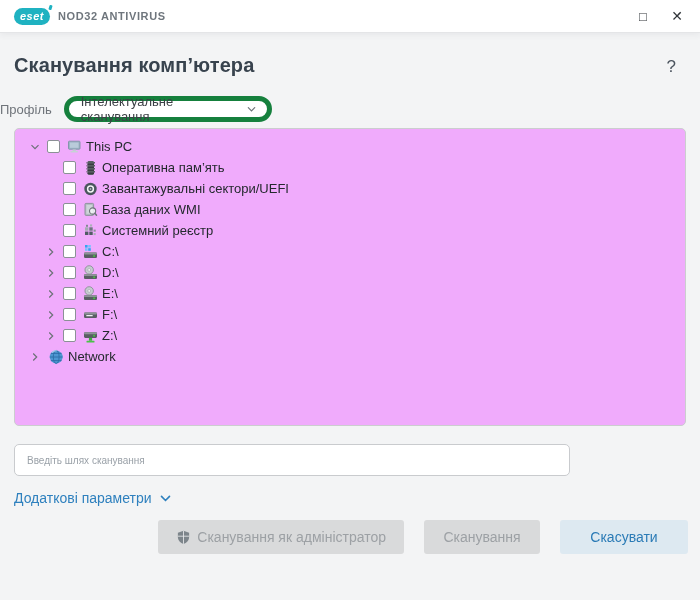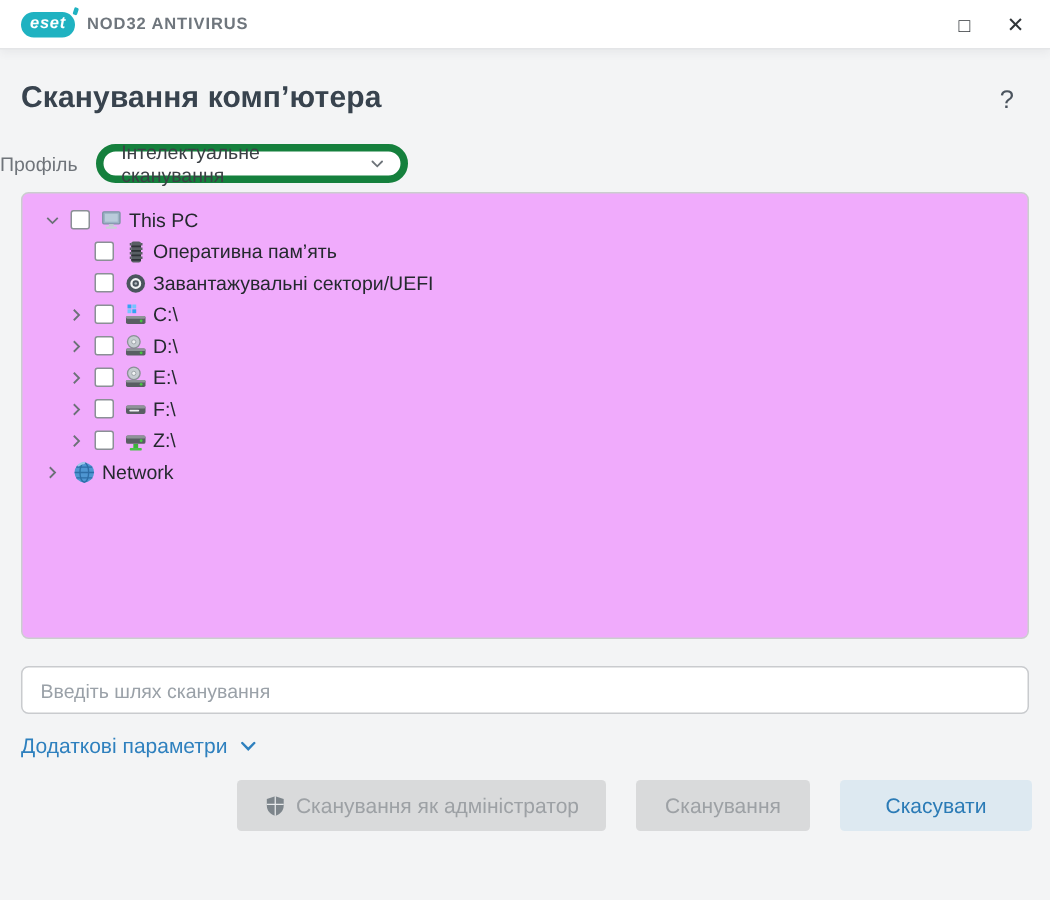--- a/index.html
+++ b/index.html
@@ -73,23 +73,23 @@
   .twist { width:18px; height:16px; display:flex; align-items:center; justify-content:flex-start; }
   .cb {
     width:13px; height:13px; background:#ffffff; border:1px solid #8b9096;
     border-radius:2px; margin-right:5px; flex:0 0 auto;
   }
   .ticon { width:18px; height:16px; display:flex; align-items:center; justify-content:center; margin-right:3px; flex:0 0 auto; }
   .tlabel { white-space:nowrap; }
 
   
   .path-input {
-    display:block; margin:18px 14px 0; width:672px; height:32px;
+    display:block; margin:18px 14px 0; width:556px; height:32px;
     border:1px solid #c9cbce; border-radius:5px; background:#ffffff;
-    padding:0 12px; font-size:13px; color:#3b4045;
+    padding:0 12px; font-size:10px; color:#3b4045;
     font-family:"Liberation Sans","DejaVu Sans",sans-serif; outline:none; flex:0 0 auto;
   }
   .path-input::placeholder { color:#9aa1a8; }
 
   
   .advanced-row { margin:13px 14px 0; flex:0 0 auto; }
   .advanced-link {
     display:inline-flex; align-items:center; gap:7px;
     font-size:14px; color:#2e80be; cursor:pointer; text-decoration:none;
   }
@@ -179,21 +179,51 @@
       <span class="ticon">
           <svg width="17" height="16" viewBox="0 0 17 16">
             <circle cx="8.5" cy="8" r="6.2" fill="#4a555d"></circle>
             <circle cx="8.5" cy="8" r="2.9" fill="none" stroke="#f2f4f5" stroke-width="1.5"></circle>
             <circle cx="8.5" cy="8" r="0.9" fill="#aeb6bc"></circle>
           </svg>
         </span>
       <span class="tlabel">Завантажувальні сектори/UEFI</span>
     </div>
 
-
+    <div class="tree-row lvl1">
+      <span class="twist"></span>
+      <span class="cb"></span>
+      <span class="ticon">
+          <svg width="17" height="16" viewBox="0 0 17 16">
+            <rect x="3" y="1.4" width="8.6" height="12" rx="1" fill="#b4bcc2" stroke="#878f96" stroke-width="0.9"></rect>
+            <rect x="4.4" y="3" width="5.8" height="8.8" fill="#d9dee2" opacity="0.7"></rect>
+            <circle cx="10.6" cy="9" r="3.1" fill="#f1f4f6" fill-opacity="0.85" stroke="#6e757b" stroke-width="1.1"></circle>
+            <line x1="12.9" y1="11.3" x2="14.5" y2="13.2" stroke="#6e757b" stroke-width="1.5" stroke-linecap="round"></line>
+          </svg>
+        </span>
+      <span class="tlabel">База даних WMI</span>
+    </div>
+
+    <div class="tree-row lvl1">
+      <span class="twist"></span>
+      <span class="cb"></span>
+      <span class="ticon">
+          <svg width="17" height="16" viewBox="0 0 17 16">
+            <rect x="3" y="8.6" width="3.4" height="3.4" fill="#515b65"></rect>
+            <rect x="7.3" y="8.6" width="3.4" height="3.4" fill="#515b65"></rect>
+            <rect x="7.3" y="4.3" width="3.4" height="3.4" fill="#6d7680"></rect>
+            <rect x="3" y="4.3" width="3.4" height="3.4" fill="#a4acb3"></rect>
+            <rect x="11.6" y="6.6" width="2.1" height="2.1" fill="#8a929a"></rect>
+            <rect x="11.6" y="10" width="2.1" height="2.1" fill="#aab1b8"></rect>
+            <rect x="8" y="1.4" width="2.1" height="2.1" fill="#aab1b8"></rect>
+            <rect x="4" y="1.8" width="2" height="2" fill="#828a92"></rect>
+          </svg>
+        </span>
+      <span class="tlabel">Системний реєстр</span>
+    </div>
 
     <div class="tree-row lvl1">
       <span class="twist">
           <svg width="12" height="12" viewBox="0 0 12 12">
             <path d="M4.2 2.5 L7.7 6 L4.2 9.5" stroke="#6b7177" stroke-width="1.2" fill="none"></path>
           </svg>
         </span>
       <span class="cb"></span>
       <span class="ticon">
           <svg width="17" height="16" viewBox="0 0 17 16">

